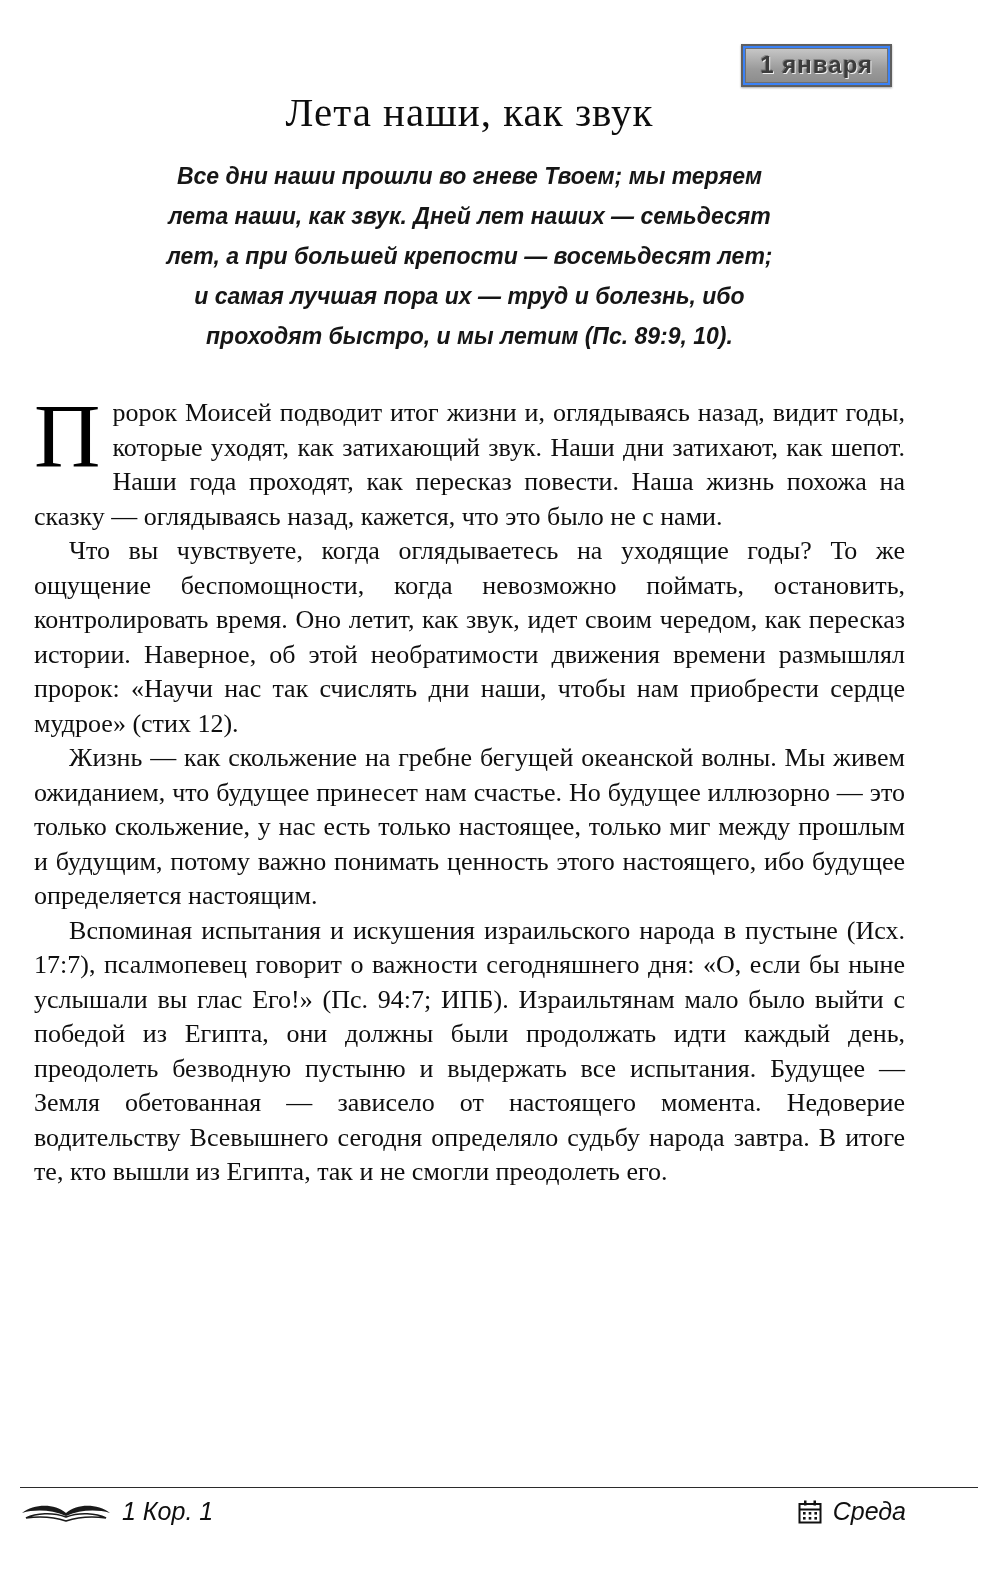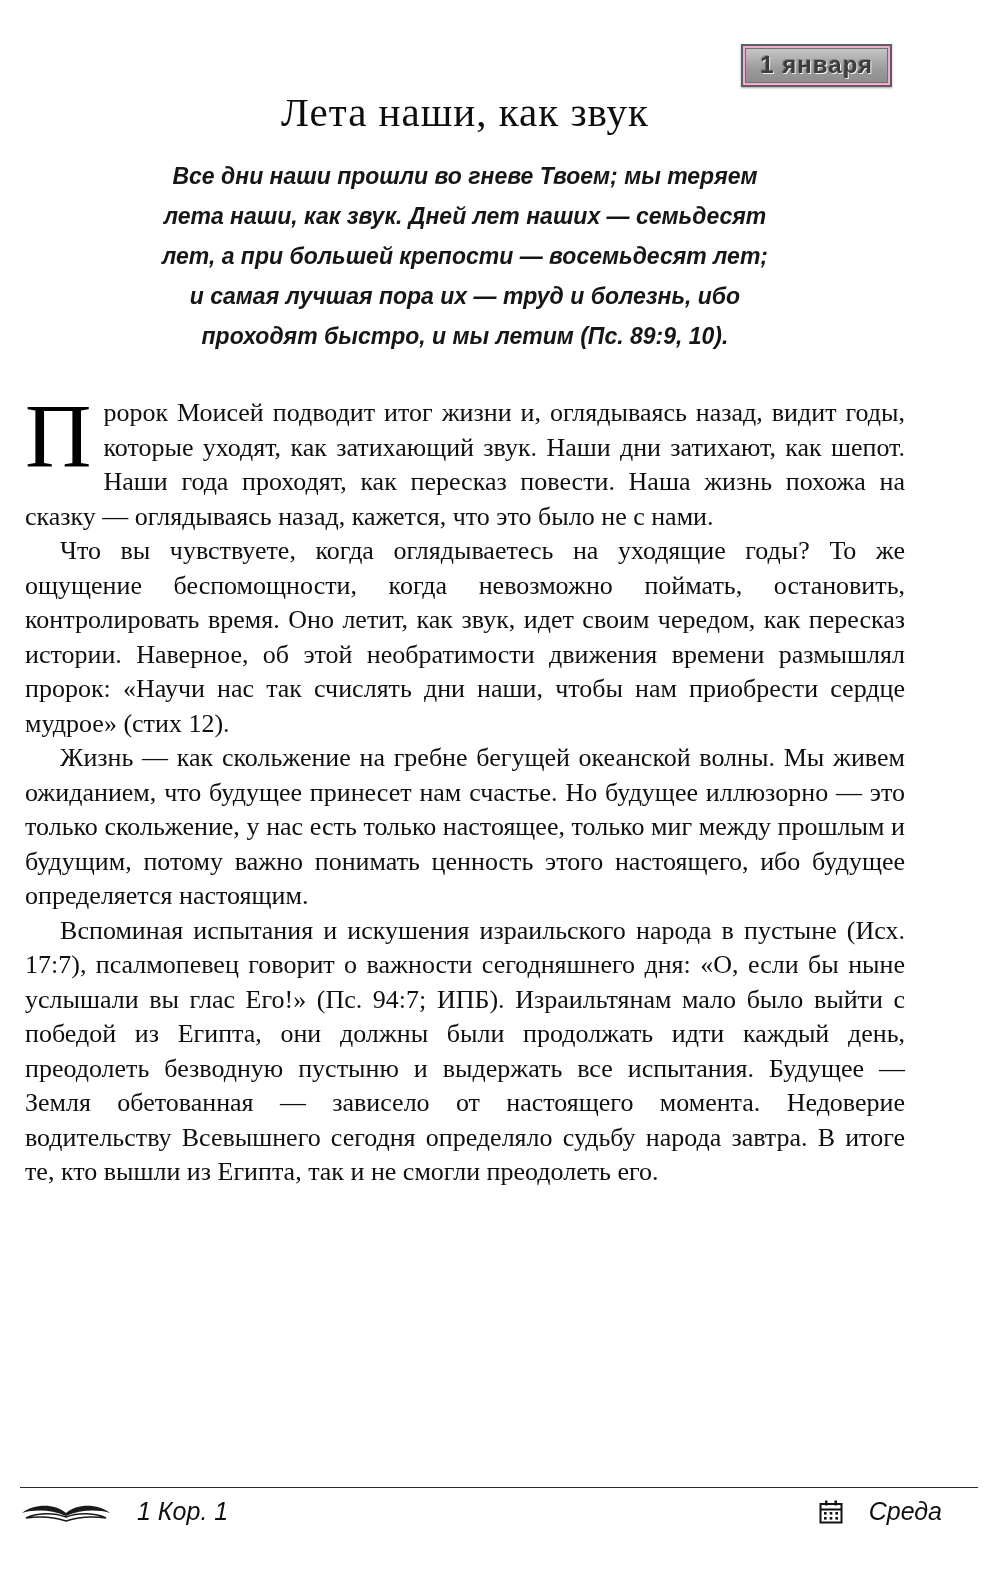--- a/index.html
+++ b/index.html
@@ -13,41 +13,41 @@
     font-family: "Liberation Serif", serif;
     overflow: hidden;
   }
 
   
   .date-badge {
     position: absolute;
     top: 44px;
     right: 108px;
     border: 2px solid #5f5f5f;
-    background: #f9a8d4;
+    background: #3b82f6;
     padding: 2px;
     box-shadow: 0 1px 2px rgba(0,0,0,0.35);
   }
   .date-badge .inner {
     display: block;
     border: 1px solid #707070;
     background: linear-gradient(#c6c6c6, #9b9b9b 60%, #8d8d8d);
     padding: 2px 14px 3px 14px;
     font-family: "Liberation Sans", sans-serif;
     font-weight: bold;
     font-size: 24px;
     letter-spacing: 1px;
     color: #3c3c3c;
     text-shadow: 1px 1px 0 rgba(255,255,255,0.85), -1px -1px 0 rgba(0,0,0,0.25);
     white-space: nowrap;
   }
 
   
   .content {
-    padding: 0 95px 0 25px; 
+    padding: 0 95px 0 34px; 
   }
   .title {
     margin: 0;
     padding-top: 88px;
     text-align: center;
     font-size: 41px;
     font-weight: normal;
     letter-spacing: 1px;
     color: #0d0d0d;
   }
@@ -91,22 +91,22 @@
     border-top: 1.5px solid #2b2b2b;
     padding-top: 9px;
     display: flex;
     justify-content: space-between;
     align-items: center;
     font-family: "Liberation Sans", sans-serif;
     font-style: italic;
     font-size: 25px;
     color: #0f0f0f;
   }
-  .footer-left, .footer-right { display: flex; align-items: center; gap: 25px; }
-  .footer-right { margin-right: 36px; }
+  .footer-left, .footer-right { display: flex; align-items: center; gap: 10px; }
+  .footer-right { margin-right: 72px; }
   .icon { display: inline-flex; align-items: center; }
 </style>
 </head>
 <body>
 
 <div class="page">
 
   <div class="date-badge">
     <span class="inner">1 января</span>
   </div>

